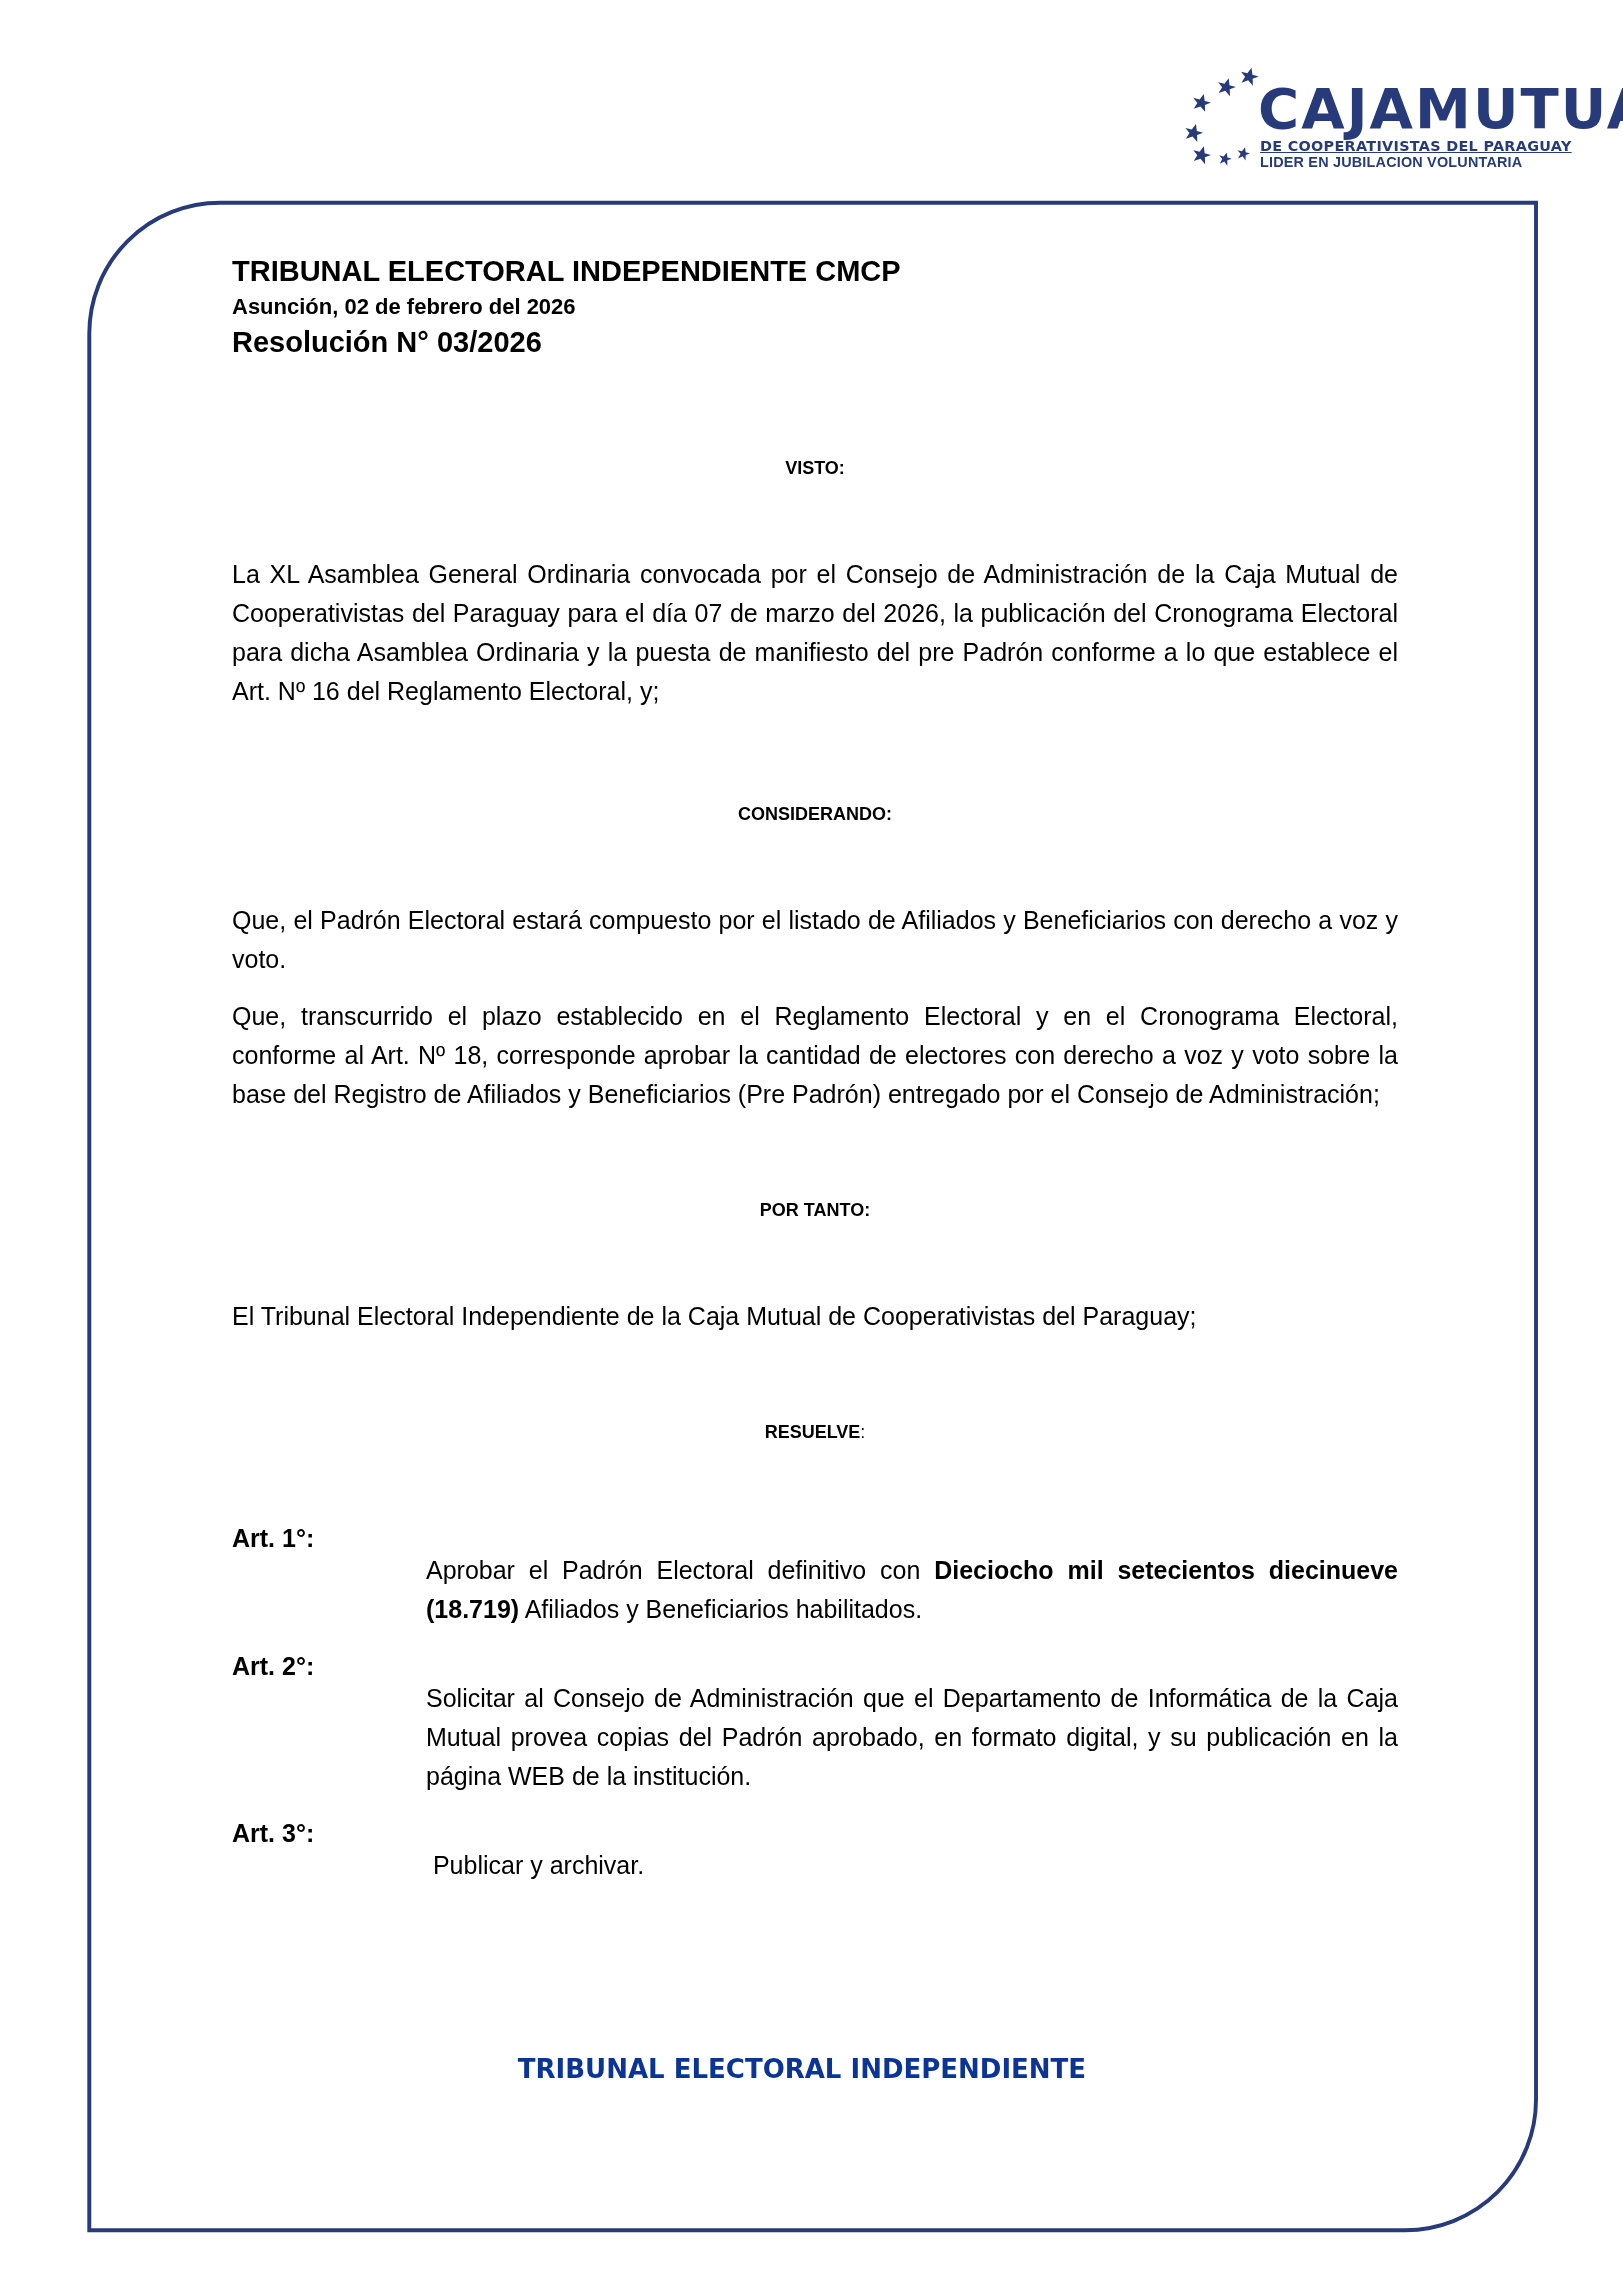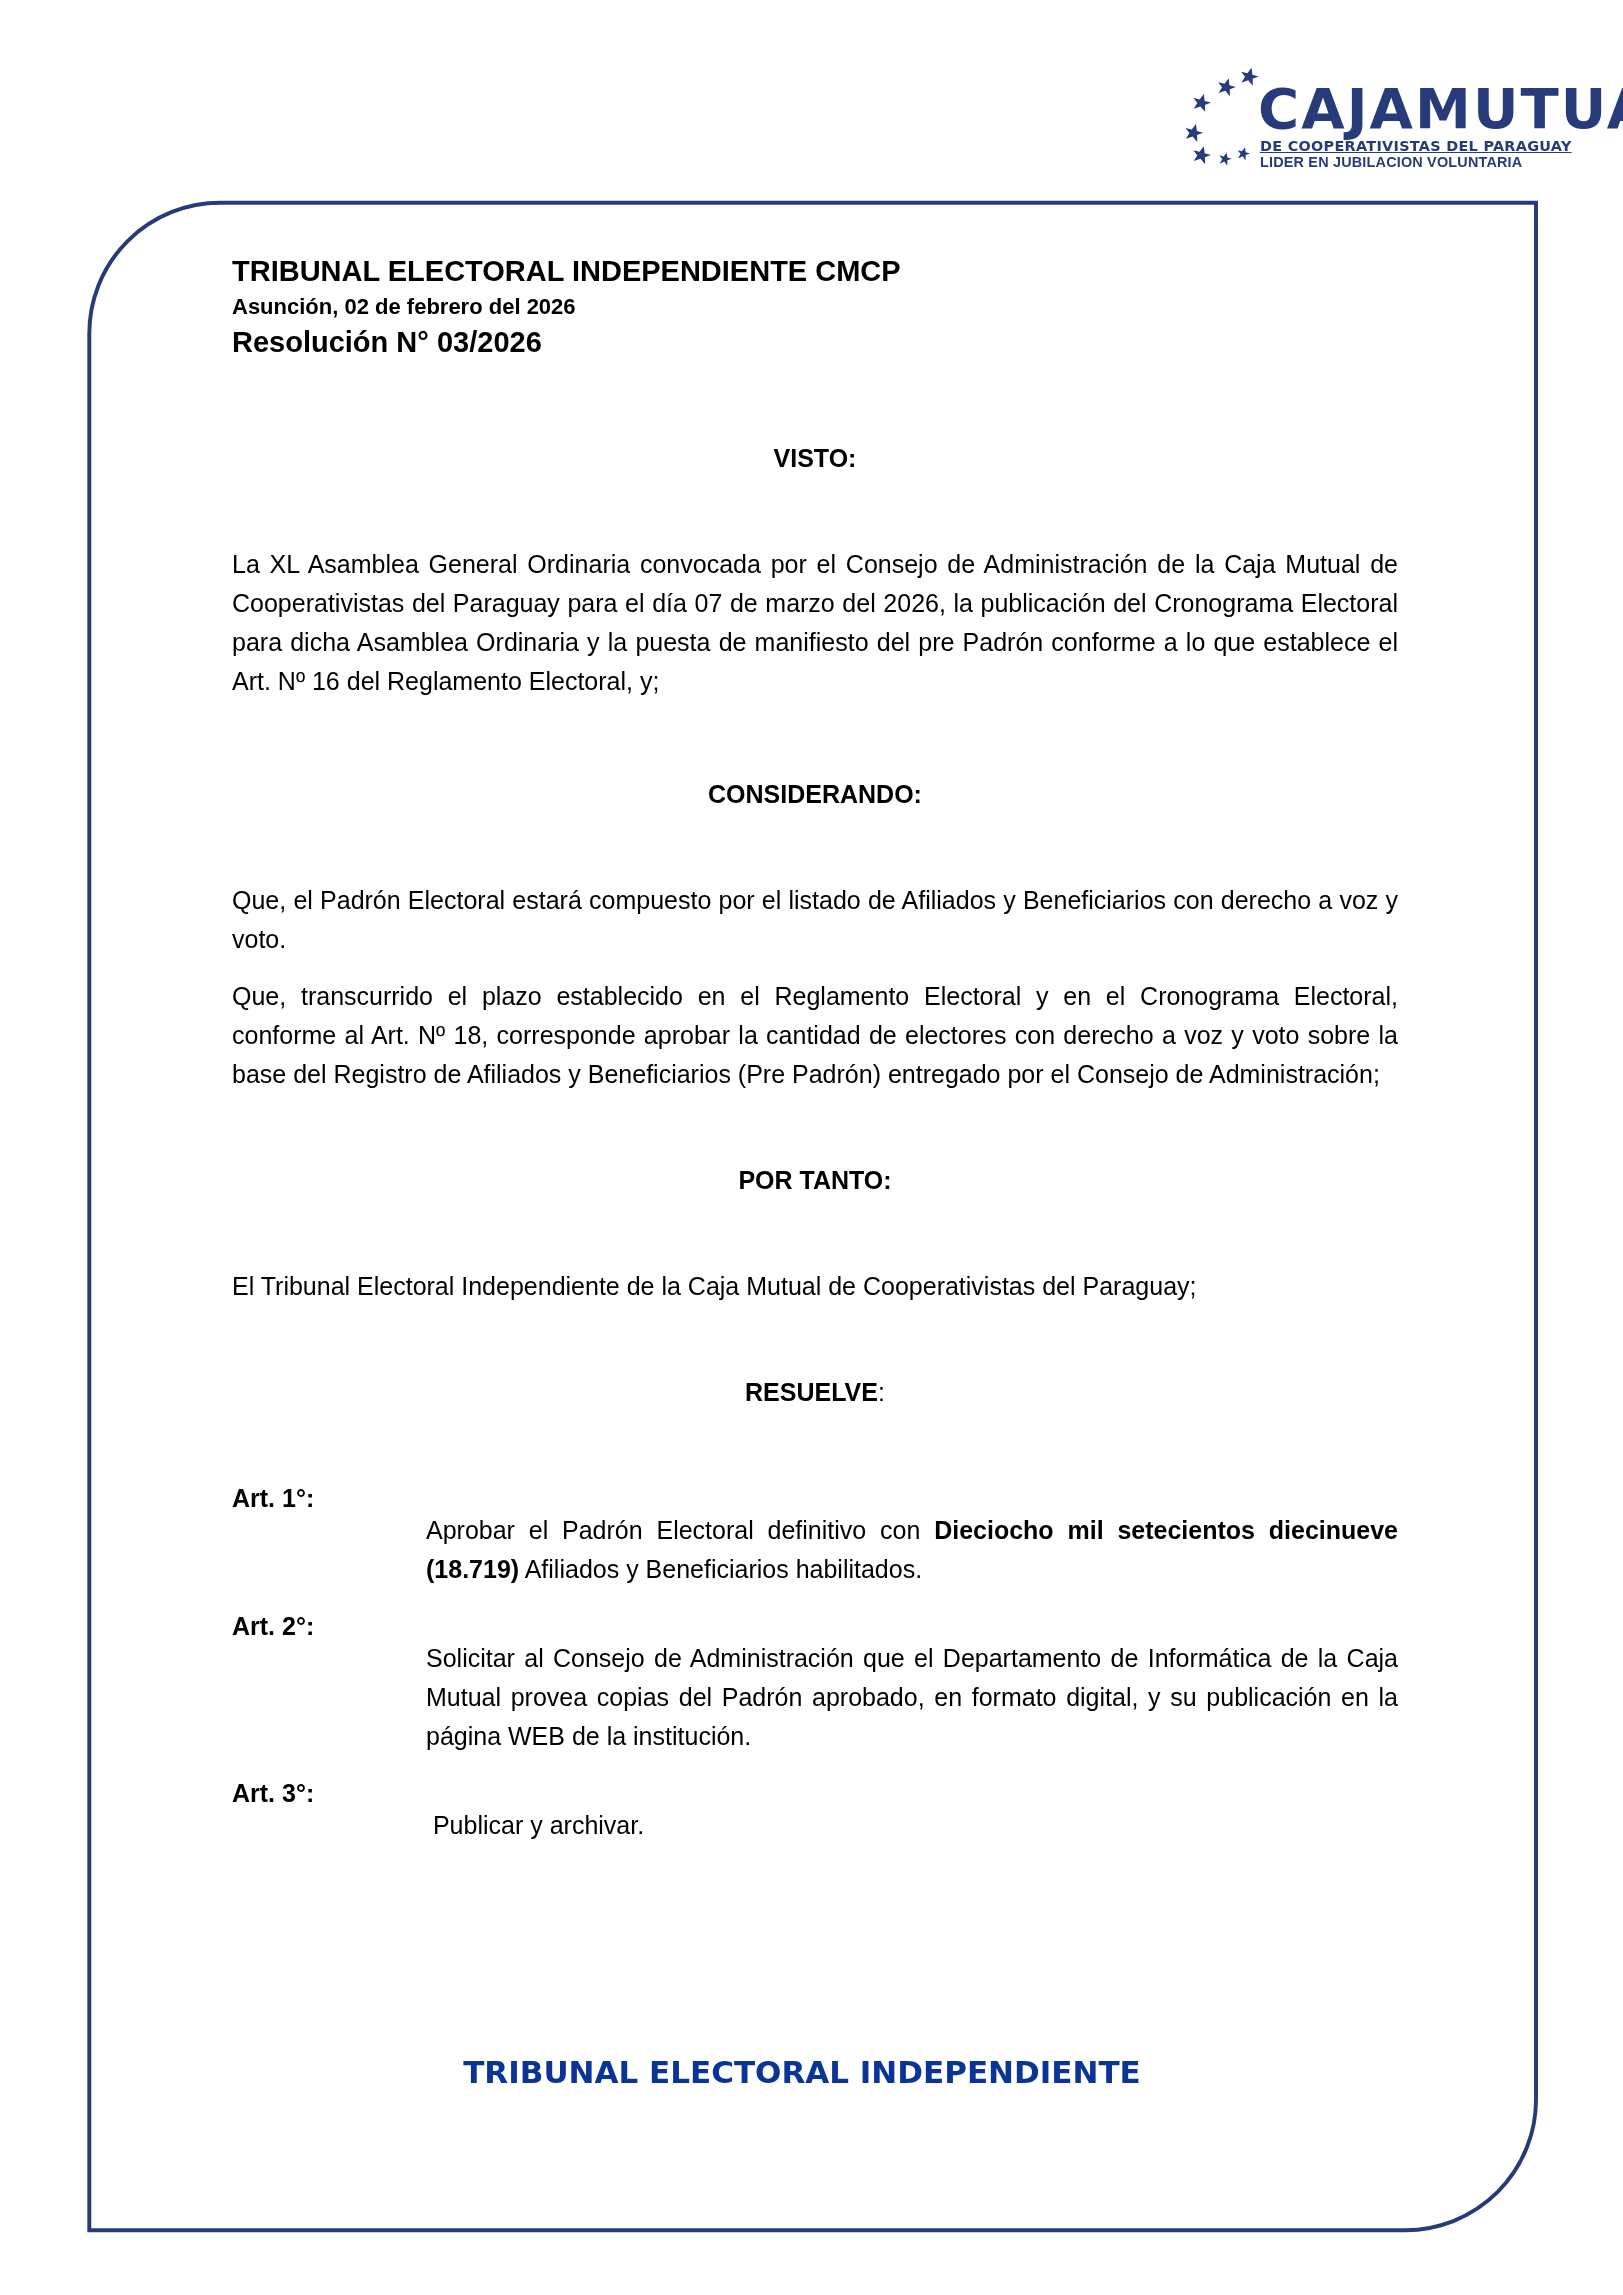--- a/index.html
+++ b/index.html
@@ -22,32 +22,32 @@
   
   .frame { position: absolute; left: 0; top: 0; pointer-events: none; }
 
   
   .content { position: absolute; left: 232px; top: 255px; width: 1166px; }
   .center { text-align: left; }
   .h-title { font-size: 29px; font-weight: bold; line-height: 33px; margin: 0; }
   .h-date { font-size: 22px; font-weight: bold; line-height: 27.5px; margin: 5.2px 0 0 0; }
   .h-res { font-size: 29px; font-weight: bold; line-height: 34px; margin: 3.9px 0 0 0; }
 
-  .section-head { font-size: 25px; font-weight: bold; text-align: center; line-height: 29px; }
+  .section-head { font-size: 18px; font-weight: bold; text-align: center; line-height: 29px; margin-top: 10px; }
   .section-head .normal { font-weight: normal; }
 
   p.body { font-size: 25px; line-height: 39px; text-align: justify; margin: 0; }
 
   .art { display: flex; align-items: flex-start; }
   .art-label { width: 194px; flex: 0 0 194px; font-size: 25px; font-weight: bold; line-height: 39px; }
   .art-text { flex: 1; font-size: 25px; line-height: 39px; text-align: justify; margin-top: 32px; }
   .art-text b { font-weight: bold; }
 
   .footer-sig { position: absolute; left: 0; width: 1604px; top: 2054px; text-align: center;
-                font-family: "DejaVu Sans", sans-serif; font-weight: bold; font-size: 31px;
+                font-family: "DejaVu Sans", sans-serif; font-weight: bold; font-size: 26px;
                 color: #0a3596; letter-spacing: 0px; }
 </style>
 </head>
 <body>
 
 <svg class="frame" width="1624" height="2295" viewBox="0 0 2482 3509">
   <path d="M 2348 310 L 2348 3210 A 200 200 0 0 1 2148 3410 L 136 3410 L 136 510 A 200 200 0 0 1 336 310 Z" fill="none" stroke="#273b7a" stroke-width="6"></path>
 </svg>
 
 <div class="logo">

